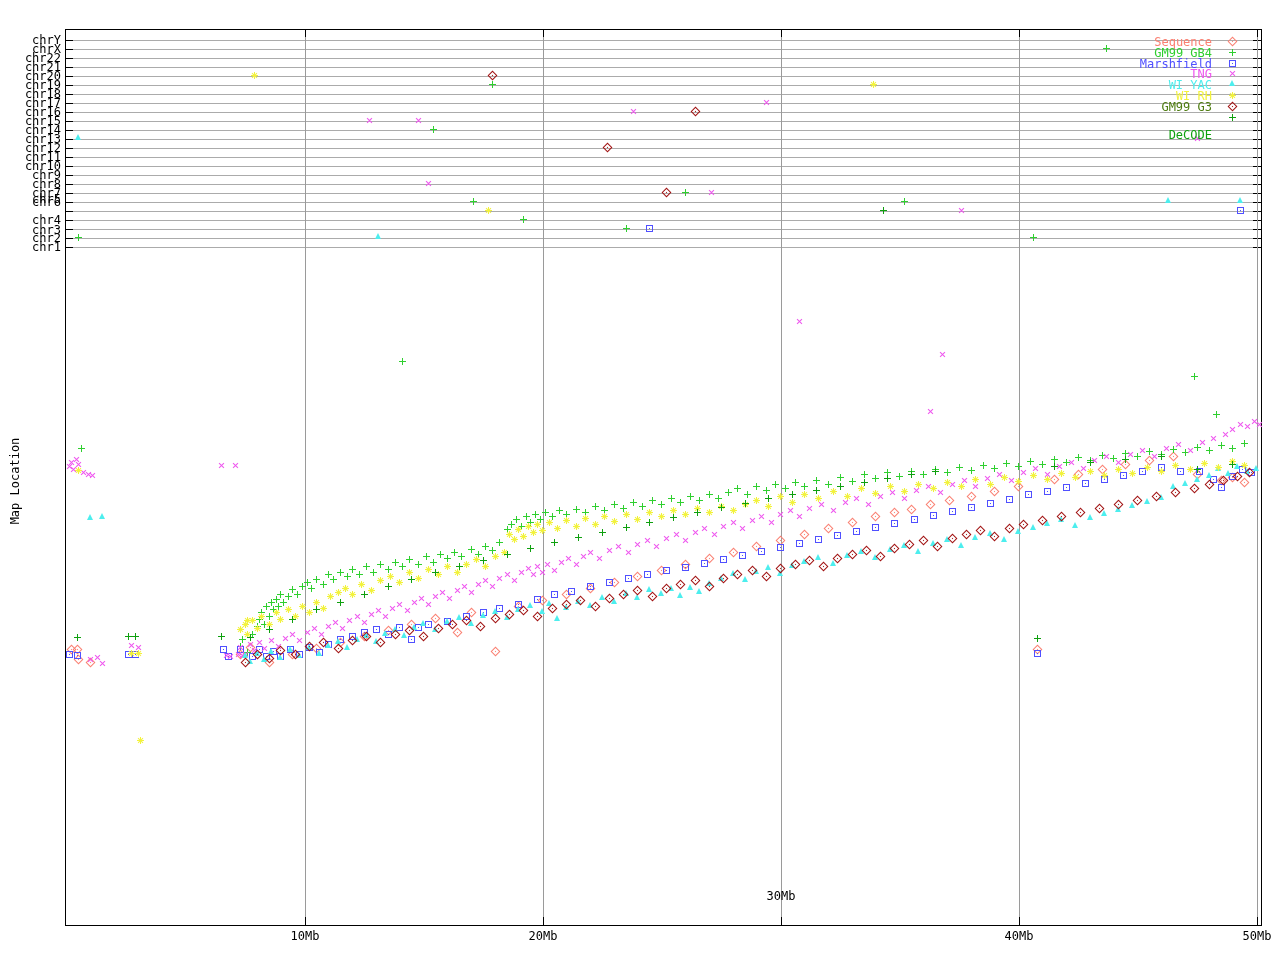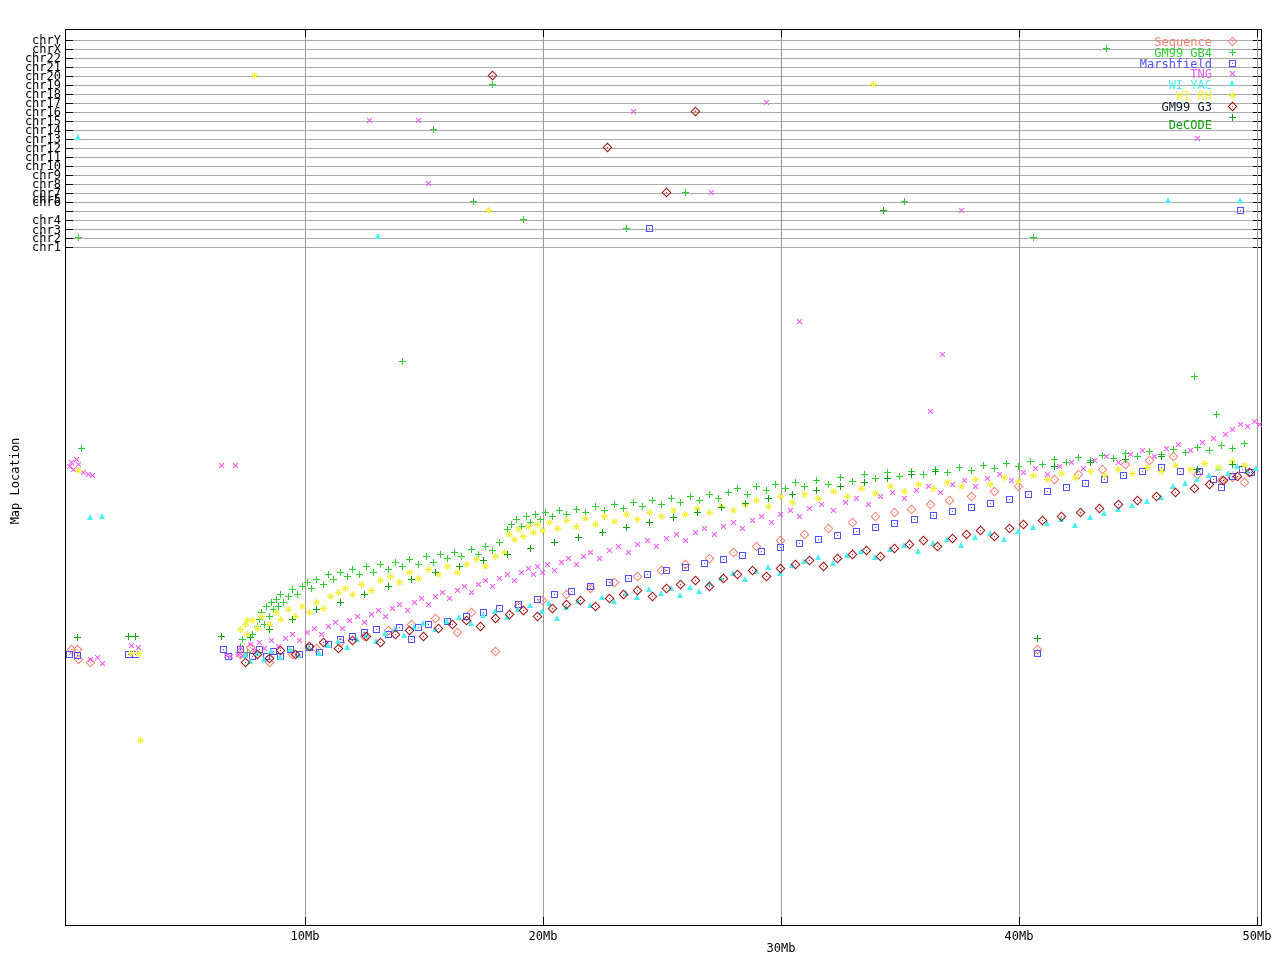--- a/index.html
+++ b/index.html
@@ -142,21 +142,21 @@
       <div class="tick" style="left:305px;top:917px;width:1px;height:8px"></div>
       <div class="tick" style="left:305px;top:29px;width:1px;height:8px"></div>
       <div class="xticklab" style="left:275px;top:930px;width:60px">10Mb</div>
       <div class="vgrid" style="left:543px;top:30px;height:894px"></div>
       <div class="tick" style="left:543px;top:917px;width:1px;height:8px"></div>
       <div class="tick" style="left:543px;top:29px;width:1px;height:8px"></div>
       <div class="xticklab" style="left:513px;top:930px;width:60px">20Mb</div>
       <div class="vgrid" style="left:781px;top:30px;height:894px"></div>
       <div class="tick" style="left:781px;top:917px;width:1px;height:8px"></div>
       <div class="tick" style="left:781px;top:29px;width:1px;height:8px"></div>
-      <div class="xticklab" style="left:751px;top:942px;width:60px">30Mb</div>
+      <div class="xticklab" style="left:751px;top:890px;width:60px">30Mb</div>
       <div class="vgrid" style="left:1019px;top:30px;height:894px"></div>
       <div class="tick" style="left:1019px;top:917px;width:1px;height:8px"></div>
       <div class="tick" style="left:1019px;top:29px;width:1px;height:8px"></div>
       <div class="xticklab" style="left:989px;top:930px;width:60px">40Mb</div>
       <div class="vgrid" style="left:1257px;top:30px;height:894px"></div>
       <div class="tick" style="left:1257px;top:917px;width:1px;height:8px"></div>
       <div class="tick" style="left:1257px;top:29px;width:1px;height:8px"></div>
       <div class="xticklab" style="left:1227px;top:930px;width:60px">50Mb</div>
       <span class="pt m-dia" style="color:#fa8072;left:72.0px;top:650.0px"></span>
       <span class="pt m-dia" style="color:#fa8072;left:79.1px;top:660.0px"></span>
@@ -901,21 +901,21 @@
       </div>
       <div class="legend-entry">
         <div class="legend-label" style="left:1012px;top:79.2px;width:200px;color:#4deeee">WI YAC</div>
         <span class="pt m-tri" style="color:#4deeee;left:1233px;top:85.2px"></span>
       </div>
       <div class="legend-entry">
         <div class="legend-label" style="left:1012px;top:90.0px;width:200px;color:#f2f23c">WI RH</div>
         <span class="pt m-star" style="color:#f2f23c;left:1233px;top:96.0px"></span>
       </div>
       <div class="legend-entry">
-        <div class="legend-label" style="left:1012px;top:100.8px;width:200px;color:#0f172a">GM99 G3</div>
+        <div class="legend-label" style="left:1012px;top:100.8px;width:200px;color:#4d7c0f">GM99 G3</div>
         <span class="pt m-dia" style="color:#a11212;left:1233px;top:106.8px"></span>
       </div>
       <div class="legend-entry">
-        <div class="legend-label" style="left:1012px;top:119px;width:200px;color:#0fa00f">DeCODE</div>
+        <div class="legend-label" style="left:1012px;top:129px;width:200px;color:#0fa00f">DeCODE</div>
         <span class="pt m-plus" style="color:#0fa00f;left:1233px;top:117.6px"></span>
       </div>
     </div>
 </div>
 
 </body></html>

